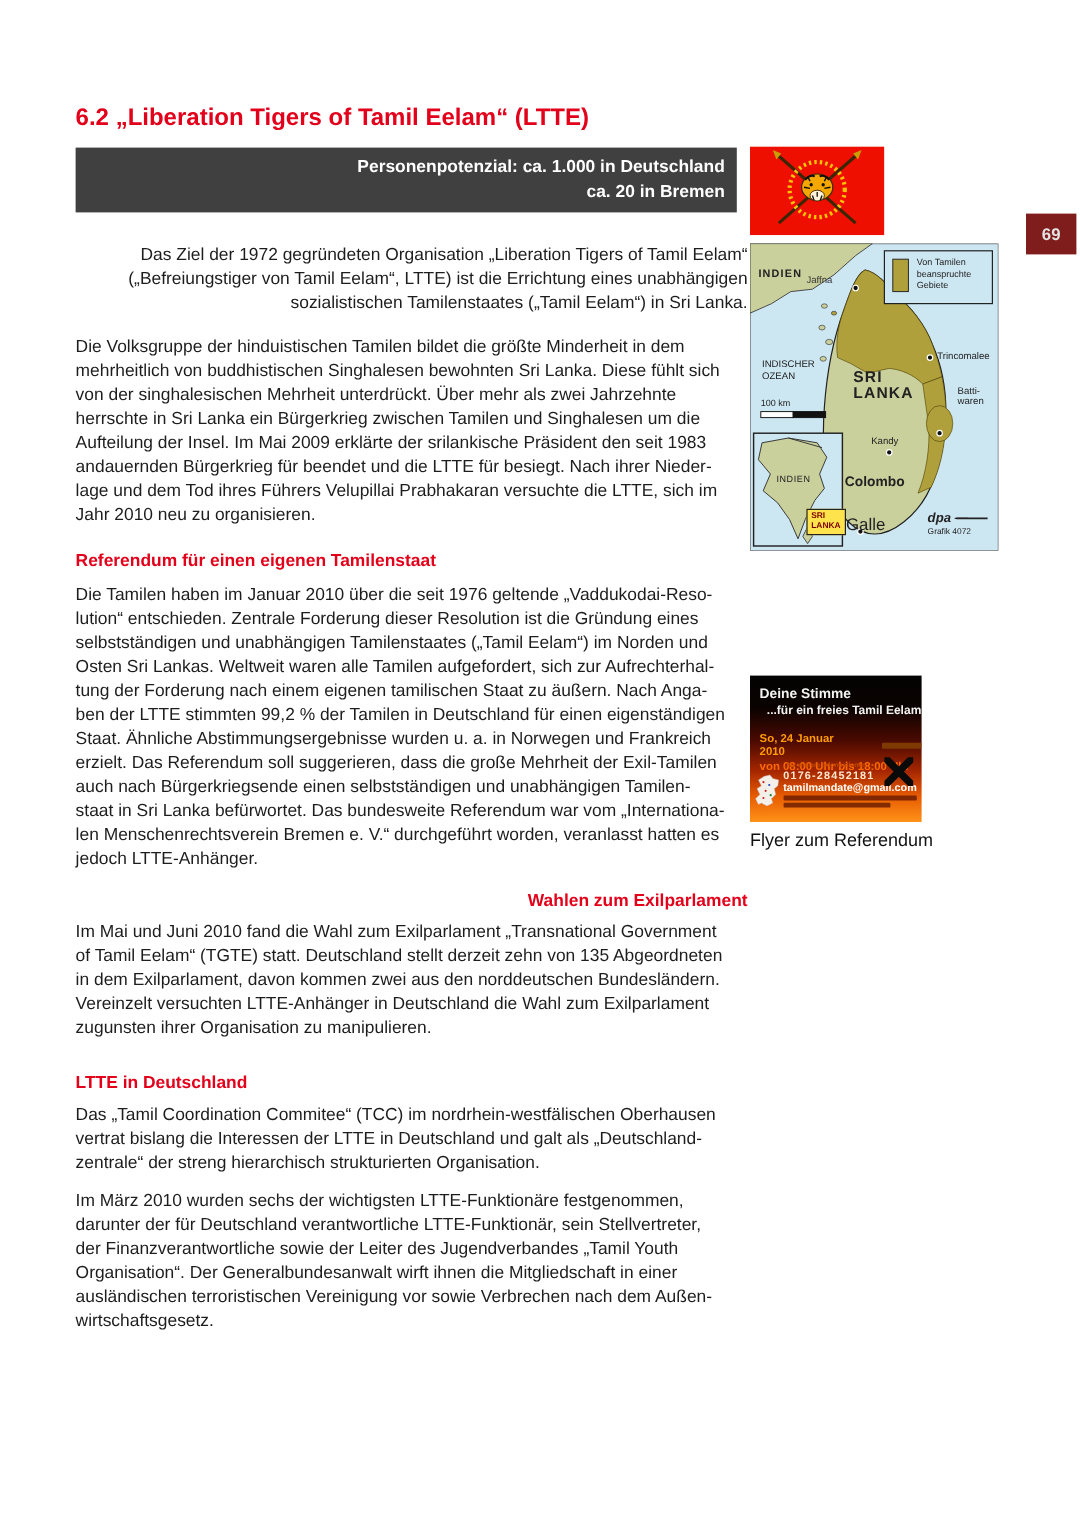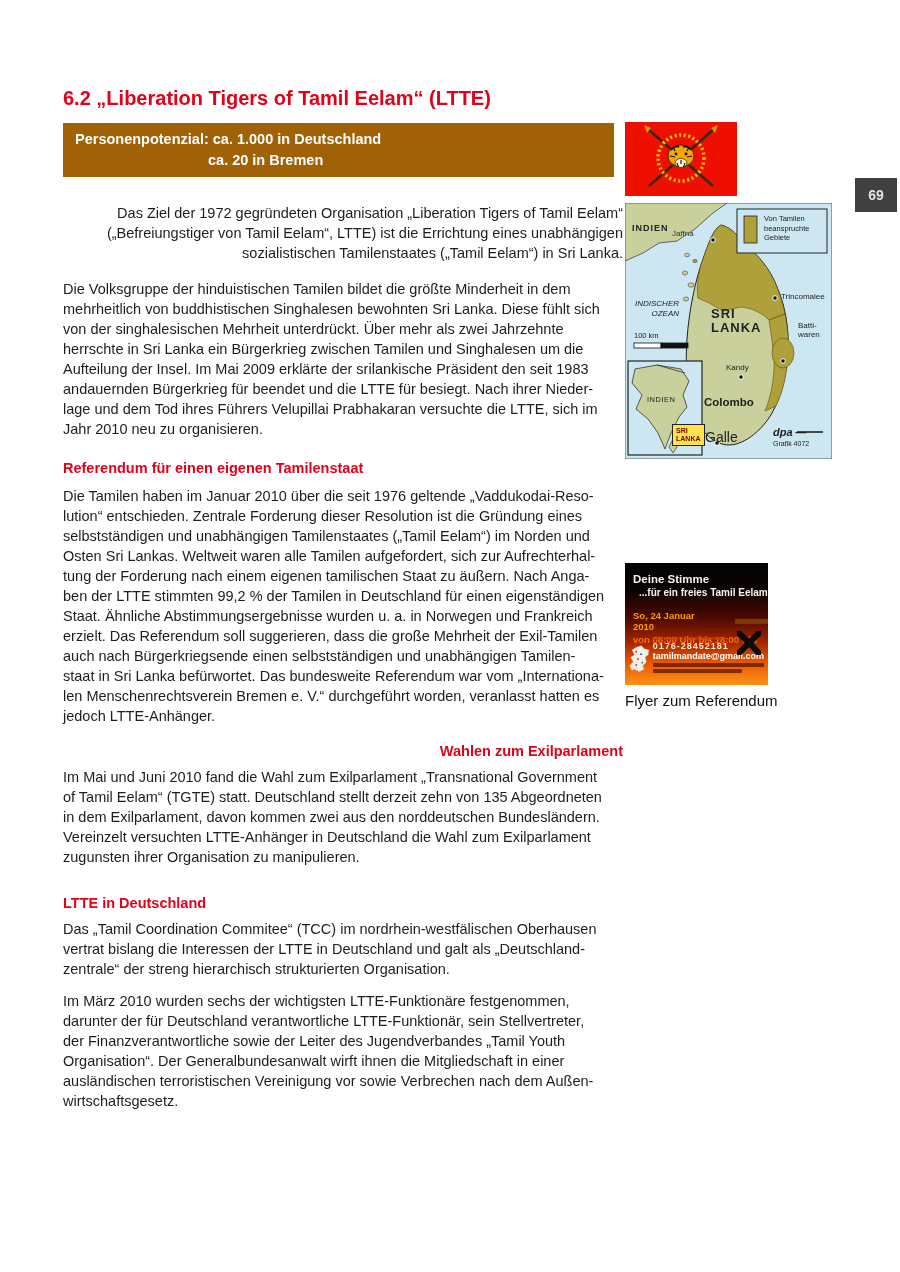--- a/index.html
+++ b/index.html
@@ -2,36 +2,36 @@
 <html><head>
 <meta charset="utf-8">
 <style>
   html,body{margin:0;padding:0;background:#ffffff;}
   body{font-family:"Liberation Sans", sans-serif; color:#1d1d1d;}
   .page{position:relative;width:900px;height:1272px;background:#fff;overflow:hidden;}
 
   
   .main-col{position:absolute;left:63px;top:0;width:560px;}
   h1.title{margin:86px 0 0 0;font-size:20px;line-height:24px;font-weight:bold;color:#e2001a;white-space:pre;}
-  .info-box{margin-top:13px;background:#a16207;color:#ffffff;font-weight:bold;font-size:14.5px;line-height:21px;padding:6px 10px 6px 12px;width:529px;}
+  .info-box{margin-top:13px;background:#404040;color:#ffffff;font-weight:bold;font-size:14.5px;line-height:21px;padding:6px 10px 6px 12px;width:529px;text-align:right;}
   .info-box .l2{padding-left:133px;}
   p.body{margin:0;font-size:14.5px;line-height:20px;white-space:pre;}
   p.mt16{margin-top:16px;} p.mt26{margin-top:26px;text-align:right;} p.mt9{margin-top:9px;}
   p.mt7{margin-top:7px;} p.mt12{margin-top:12px;}
   h2.sec{margin:0;font-size:14.5px;line-height:18px;font-weight:bold;color:#e2001a;white-space:pre;}
   h2.mt20{margin-top:20px;} h2.mt16{margin-top:16px;text-align:right;} h2.mt27{margin-top:27px;}
 
   
   .flag{position:absolute;left:625px;top:122px;width:112px;height:74px;}
   .map-wrap{position:absolute;left:625px;top:203px;width:207px;height:256px;}
   .map-wrap svg{position:absolute;left:0;top:0;}
   .map-label{position:absolute;white-space:pre-line;color:#222;}
   .lbl-india{left:7px;top:20px;font-size:9px;font-weight:bold;letter-spacing:1px;}
   .lbl-jaffna{left:47px;top:26px;font-size:8px;color:#333;}
-  .lbl-ocean{left:10px;top:96px;font-size:8px;font-style:italic;text-align:right;line-height:10px;}
+  .lbl-ocean{left:10px;top:96px;font-size:8px;text-align:left;line-height:10px;}
   .lbl-country{left:86px;top:104px;font-size:13px;font-weight:bold;line-height:14px;letter-spacing:1px;}
   .lbl-trinco{left:156px;top:89px;font-size:8px;}
   .lbl-batti{left:173px;top:118px;font-size:8px;line-height:9px;}
   .lbl-kandy{left:101px;top:160px;font-size:8px;}
   .lbl-colombo{left:79px;top:193px;font-size:11.5px;font-weight:bold;}
   .lbl-galle{left:80px;top:226px;font-size:14px;}
   .lbl-scale{left:9px;top:128px;font-size:7.5px;}
   .lbl-legend{left:139px;top:11px;font-size:7.5px;line-height:9.5px;}
   .lbl-inset-india{left:22px;top:192px;font-size:7.5px;letter-spacing:.5px;}
   .lbl-inset-tag{left:47px;top:221px;font-size:7px;font-weight:bold;line-height:8px;color:#7a0000;background:#ffe34d;border:1px solid #222;padding:2px 3px;}
@@ -50,21 +50,21 @@
   .flyer .mid{flex:1;padding-left:2px;}
   .flyer .info{color:#c84a00;font-weight:bold;font-size:5.5px;}
   .flyer .phone{color:#ffe7cf;font-weight:bold;font-size:9px;letter-spacing:1px;}
   .flyer .email{color:#ffffff;font-weight:bold;font-size:9px;}
   .blur-bar{display:block;height:4px;background:#5e1400;opacity:.75;margin-top:2px;border-radius:1px;}
   .bar-sm{width:34px;height:5px;background:#7e3a00;border-radius:1px;}
   .flyer .xmark{position:absolute;right:7px;bottom:30px;}
   .flyer .germany{margin-top:2px;}
   .caption{position:absolute;left:625px;top:692px;font-size:15px;color:#111;}
 
-  .page-badge{position:absolute;left:855px;top:178px;width:42px;height:34px;background:#404040;
+  .page-badge{position:absolute;left:855px;top:178px;width:42px;height:34px;background:#7f1d1d;
     color:#e3e3e3;font-weight:bold;font-size:14px;display:flex;align-items:center;justify-content:center;}
 </style>
 </head>
 <body>
 
 <div class="page">
 
   <div class="main-col">
     <h1 class="title">6.2 „Liberation Tigers of Tamil Eelam“ (LTTE)</h1>
 

